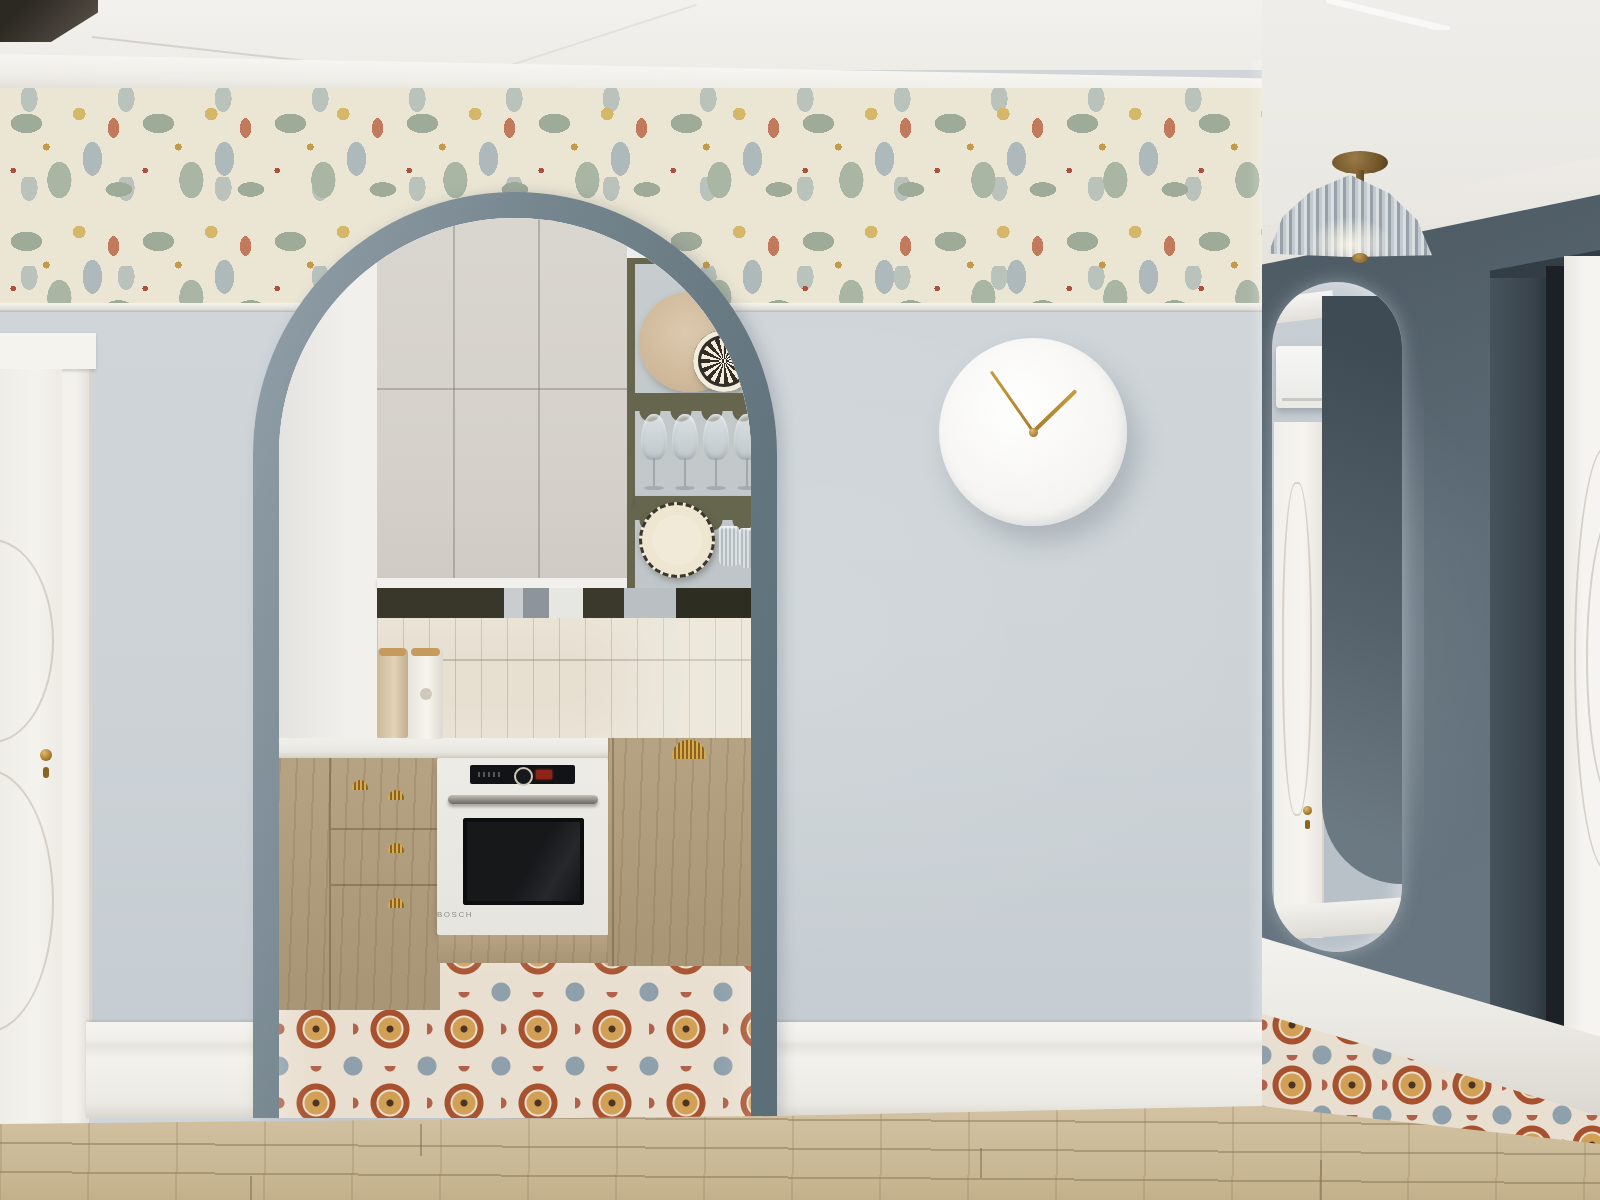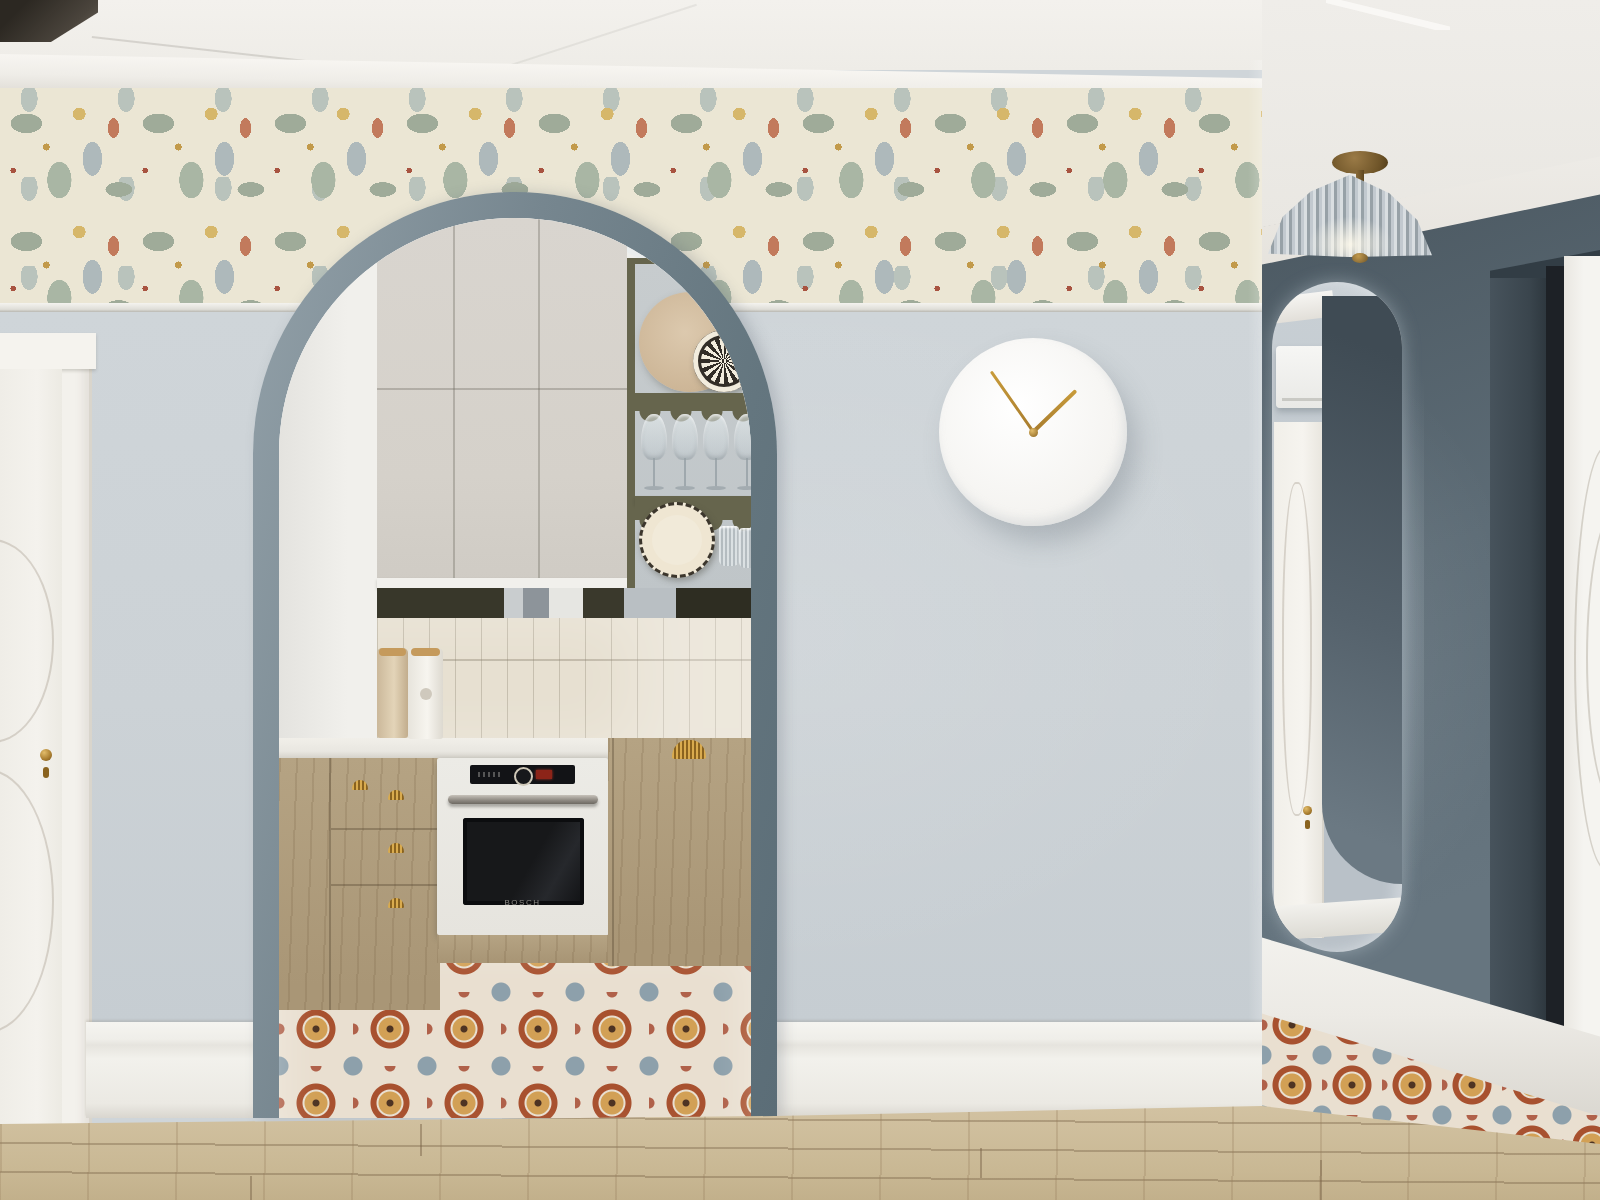--- a/index.html
+++ b/index.html
@@ -99,21 +99,21 @@
     border-radius:2px;box-shadow:0 3px 6px rgba(60,60,55,.35);}
   .oven-panel{position:absolute;left:33px;top:7px;width:105px;height:19px;background:#121316;border-radius:2px;}
   .oven-dial{position:absolute;left:44px;top:2px;width:15px;height:15px;border-radius:50%;
     background:#17181b;border:2px solid #cfc8b8;}
   .oven-display{position:absolute;left:66px;top:5px;width:16px;height:9px;background:#8c2418;
     box-shadow:0 0 3px rgba(220,60,40,.8);}
   .oven-handle{position:absolute;left:11px;top:37px;width:150px;height:9px;border-radius:5px;
     background:linear-gradient(180deg,#c7c2ba,#8d8881 60%,#6e6a63);box-shadow:0 3px 3px rgba(70,70,65,.4);}
   .oven-glass{position:absolute;left:26px;top:60px;width:121px;height:87px;border-radius:3px;
     background:linear-gradient(120deg,#17181a 55%,#26282c 75%,#101113);box-shadow:inset 0 0 0 4px #0c0d0f;}
-  .oven-brand{position:absolute;left:0;right:0;top:140px;text-align:center;
+  .oven-brand{position:absolute;left:0;right:0;top:152px;text-align:left;
     font-size:8px;letter-spacing:1.5px;color:#8f8d88;}
   
   .tiles{background-color:var(--floor_tile_base,#e9dfd0);
     background-image:
       radial-gradient(circle at 50% 50%,var(--tile_dot,#4e3423) 0 3px,transparent 4px),
       radial-gradient(circle at 50% 50%,transparent 13px,var(--tile_rust,#a8512f) 14px 19px,transparent 20px),
       radial-gradient(circle at 50% 50%,var(--tile_gold,#d2a055) 0 11px,transparent 12px),
       radial-gradient(circle at 0% 0%,var(--tile_slate,#8da0ab) 0 9px,transparent 10px),
       radial-gradient(circle at 100% 0%,var(--tile_slate,#8da0ab) 0 9px,transparent 10px),
       radial-gradient(circle at 0% 100%,var(--tile_slate,#8da0ab) 0 9px,transparent 10px),

